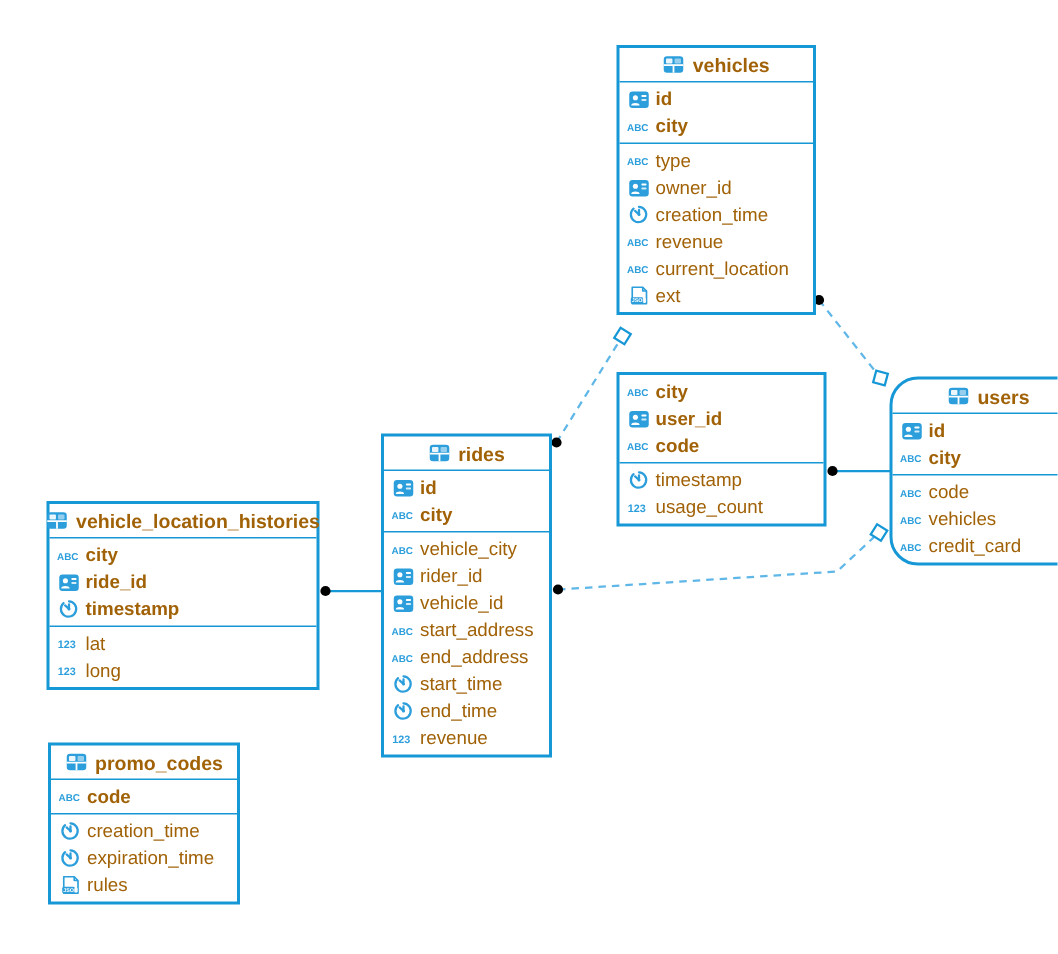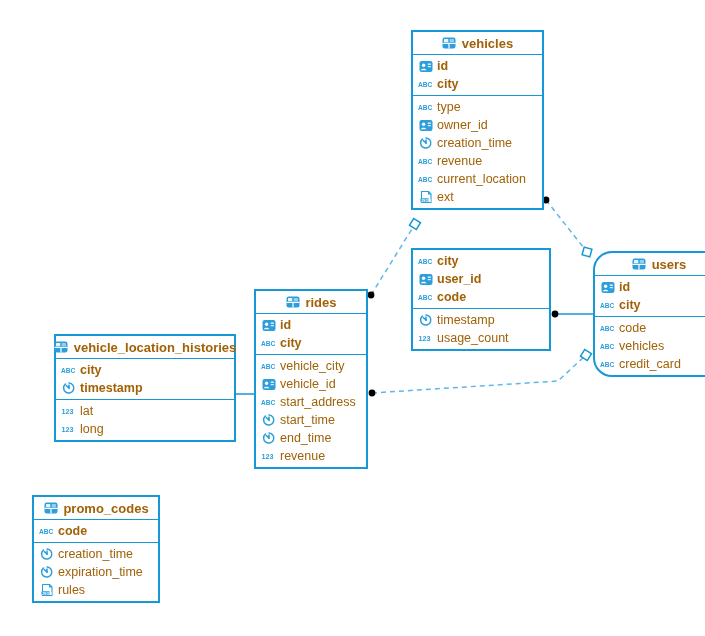--- a/index.html
+++ b/index.html
@@ -339,32 +339,52 @@
           <div class="trow">
             <span class="icn">
               <svg width="14" height="13" viewBox="0 0 14 13">
                 <rect x="0.5" y="1" width="13" height="11" rx="2.2" fill="#2b9edb"></rect>
                 <circle cx="4.6" cy="5.2" r="1.7" fill="#ffffff"></circle>
                 <path d="M1.8 10.3 C1.8 8.2 7.4 8.2 7.4 10.3 Z" fill="#ffffff"></path>
                 <rect x="8.6" y="3.4" width="3.4" height="1.3" rx="0.5" fill="#ffffff"></rect>
                 <rect x="8.6" y="6" width="3.4" height="1.3" rx="0.5" fill="#ffffff" opacity="0.8"></rect>
               </svg>
             </span>
+            <span class="lbl">rider_id</span>
+          </div>
+          <div class="trow">
+            <span class="icn">
+              <svg width="14" height="13" viewBox="0 0 14 13">
+                <rect x="0.5" y="1" width="13" height="11" rx="2.2" fill="#2b9edb"></rect>
+                <circle cx="4.6" cy="5.2" r="1.7" fill="#ffffff"></circle>
+                <path d="M1.8 10.3 C1.8 8.2 7.4 8.2 7.4 10.3 Z" fill="#ffffff"></path>
+                <rect x="8.6" y="3.4" width="3.4" height="1.3" rx="0.5" fill="#ffffff"></rect>
+                <rect x="8.6" y="6" width="3.4" height="1.3" rx="0.5" fill="#ffffff" opacity="0.8"></rect>
+              </svg>
+            </span>
             <span class="lbl">vehicle_id</span>
           </div>
           <div class="trow">
             <span class="icn">
               <svg width="15" height="12" viewBox="0 0 15 12">
                 <text x="0" y="9" font-family="Liberation Sans, sans-serif" font-size="6.6" font-weight="bold" fill="#2b9edb">ABC</text>
               </svg>
             </span>
             <span class="lbl">start_address</span>
           </div>
           <div class="trow">
             <span class="icn">
+              <svg width="15" height="12" viewBox="0 0 15 12">
+                <text x="0" y="9" font-family="Liberation Sans, sans-serif" font-size="6.6" font-weight="bold" fill="#2b9edb">ABC</text>
+              </svg>
+            </span>
+            <span class="lbl">end_address</span>
+          </div>
+          <div class="trow">
+            <span class="icn">
               <svg width="14" height="14" viewBox="0 0 14 14">
                 <path d="M 3.4 3.1 A 5.1 5.1 0 1 0 7 1.9" fill="none" stroke="#2b9edb" stroke-width="1.5" stroke-linecap="round"></path>
                 <path d="M7 7 L4.4 4.6 M7 7 L7 3.9" stroke="#2b9edb" stroke-width="1.5" stroke-linecap="round"></path>
                 <circle cx="7" cy="7" r="1" fill="#2b9edb"></circle>
               </svg>
             </span>
             <span class="lbl">start_time</span>
           </div>
           <div class="trow">
             <span class="icn">
@@ -379,41 +399,53 @@
           <div class="trow">
             <span class="icn">
               <svg width="15" height="12" viewBox="0 0 15 12">
                 <text x="0.5" y="9" font-family="Liberation Sans, sans-serif" font-size="7.2" font-weight="bold" fill="#2b9edb">123</text>
               </svg>
             </span>
             <span class="lbl">revenue</span>
           </div>
         </div>
       </div>
-      <div class="db-table" style="left: 31px; top: 334px; width: 182px; margin-left: 23px;">
+      <div class="db-table" style="left: 31px; top: 334px; width: 182px;">
         <div class="thead">
           <span class="icn">
             <svg width="14" height="14" viewBox="0 0 14 14">
               <rect x="0.5" y="1.5" width="13" height="11" rx="2.2" fill="#2b9edb"></rect>
               <rect x="2" y="3" width="4.3" height="3.3" rx="0.6" fill="#ffffff" opacity="0.9"></rect>
               <rect x="7.7" y="3" width="4.3" height="3.3" rx="0.6" fill="#ffffff" opacity="0.5"></rect>
               <line x1="0.5" y1="7.4" x2="13.5" y2="7.4" stroke="#ffffff" stroke-width="1.2"></line>
               <line x1="7" y1="7.4" x2="7" y2="12.5" stroke="#ffffff" stroke-width="1.2"></line>
             </svg>
           </span>
           <span>vehicle_location_histories</span>
         </div>
         <div class="tsection keys">
           <div class="trow pk">
             <span class="icn">
               <svg width="15" height="12" viewBox="0 0 15 12">
                 <text x="0" y="9" font-family="Liberation Sans, sans-serif" font-size="6.6" font-weight="bold" fill="#2b9edb">ABC</text>
               </svg>
             </span>
             <span class="lbl">city</span>
+          </div>
+          <div class="trow pk">
+            <span class="icn">
+              <svg width="14" height="13" viewBox="0 0 14 13">
+                <rect x="0.5" y="1" width="13" height="11" rx="2.2" fill="#2b9edb"></rect>
+                <circle cx="4.6" cy="5.2" r="1.7" fill="#ffffff"></circle>
+                <path d="M1.8 10.3 C1.8 8.2 7.4 8.2 7.4 10.3 Z" fill="#ffffff"></path>
+                <rect x="8.6" y="3.4" width="3.4" height="1.3" rx="0.5" fill="#ffffff"></rect>
+                <rect x="8.6" y="6" width="3.4" height="1.3" rx="0.5" fill="#ffffff" opacity="0.8"></rect>
+              </svg>
+            </span>
+            <span class="lbl">ride_id</span>
           </div>
           <div class="trow pk">
             <span class="icn">
               <svg width="14" height="14" viewBox="0 0 14 14">
                 <path d="M 3.4 3.1 A 5.1 5.1 0 1 0 7 1.9" fill="none" stroke="#2b9edb" stroke-width="1.5" stroke-linecap="round"></path>
                 <path d="M7 7 L4.4 4.6 M7 7 L7 3.9" stroke="#2b9edb" stroke-width="1.5" stroke-linecap="round"></path>
                 <circle cx="7" cy="7" r="1" fill="#2b9edb"></circle>
               </svg>
             </span>
             <span class="lbl">timestamp</span>

